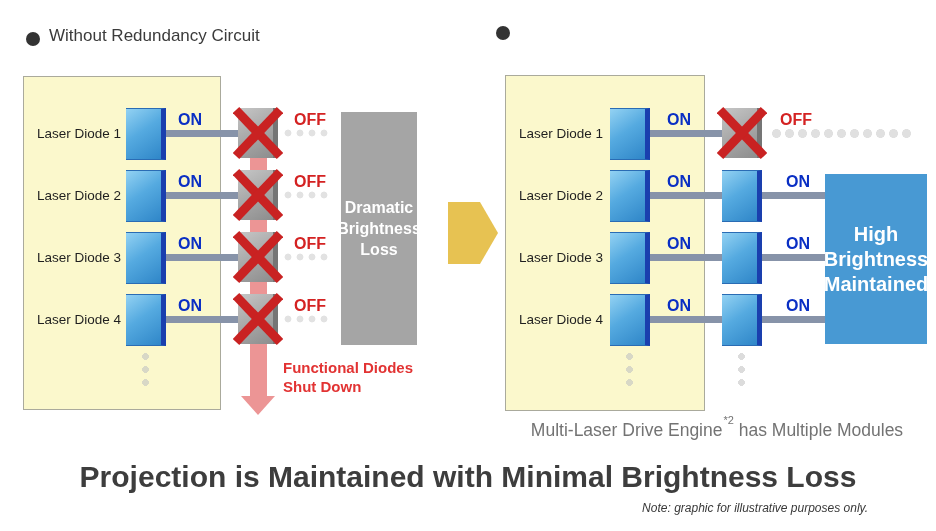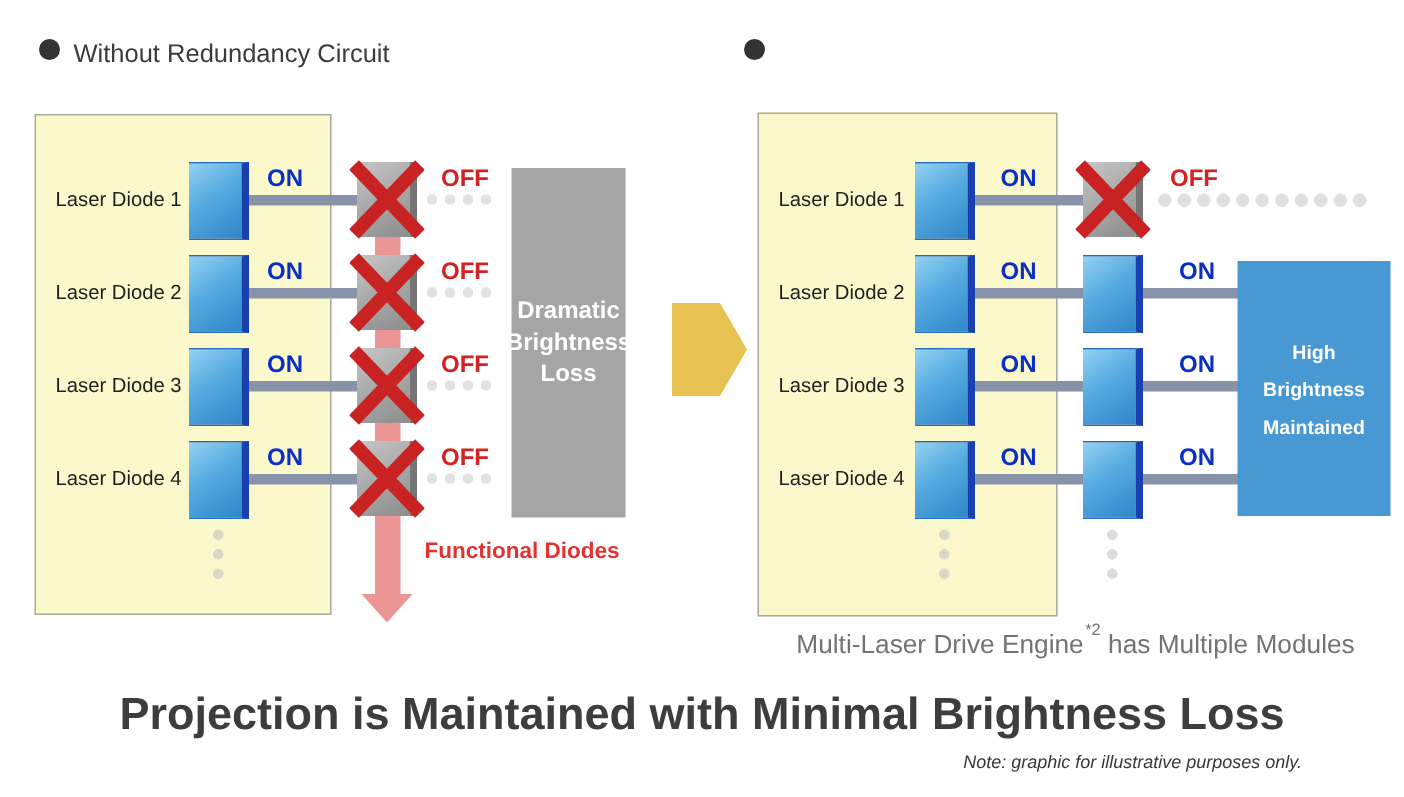--- a/index.html
+++ b/index.html
@@ -2,21 +2,21 @@
 <html><head>
 <meta charset="utf-8">
 <style>
   html,body{margin:0;padding:0;}
   body{
     width:936px;height:531px;position:relative;background:#ffffff;
     font-family:"Liberation Sans","DejaVu Sans",sans-serif;overflow:hidden;
   }
 
   
-  .sec-heading{position:absolute;top:26px;display:flex;align-items:flex-start;gap:9px;}
+  .sec-heading{position:absolute;top:26px;display:flex;align-items:flex-end;gap:9px;}
   .bullet{width:14px;height:14px;border-radius:50%;background:#333333;flex:0 0 auto;}
   .sec-heading .txt{font-size:17px;color:#3b3b3b;white-space:nowrap;}
   sup.fn{font-size:11px;position:relative;top:-2px;margin-left:1px;}
 
   
   .panel{position:absolute;background:#fbf8cc;border:1px solid #aaaa9c;box-sizing:border-box;}
   .panel-left{left:23px;top:76px;width:198px;height:334px;}
   .panel-right{left:505px;top:75px;width:200px;height:336px;}
 
   
@@ -52,21 +52,21 @@
   .shutdown-head{position:absolute;left:241px;top:396px;width:0;height:0;
     border-left:17px solid transparent;border-right:17px solid transparent;border-top:19px solid #ec9595;}
   .shutdown-label{position:absolute;left:283px;top:358px;font-size:15px;font-weight:bold;color:#e23333;line-height:19px;white-space:nowrap;}
 
   
   .loss-box{position:absolute;left:341px;top:112px;width:76px;height:233px;background:#a5a5a5;
     display:flex;flex-direction:column;justify-content:center;align-items:center;}
   .loss-box div,.gain-box div{color:#ffffff;font-weight:bold;font-size:16px;line-height:21px;text-align:center;}
   .gain-box{position:absolute;left:825px;top:174px;width:102px;height:170px;background:#4899d3;
     display:flex;flex-direction:column;justify-content:center;align-items:center;}
-  .gain-box div{font-size:13px;line-height:25px;}
+  .gain-box div{font-size:20px;line-height:25px;}
 
   
   .transition-arrow{position:absolute;left:448px;top:202px;width:50px;height:62px;background:#e7c252;
     -webkit-clip-path:polygon(0 0,64% 0,100% 50%,64% 100%,0 100%);
     clip-path:polygon(0 0,64% 0,100% 50%,64% 100%,0 100%);}
 
   
   .caption{position:absolute;left:498px;top:419px;width:438px;text-align:center;font-size:17.5px;font-weight:500;color:#737373;white-space:nowrap;}
   .caption sup.fn{top:-5px;}
   .headline{position:absolute;left:0;top:460px;width:936px;text-align:center;font-size:30px;font-weight:600;color:#3d3d3d;white-space:nowrap;}
@@ -168,20 +168,21 @@
     </svg>
   </div>
   <span class="state off off1">OFF</span>
   <div class="dots-4"></div>
 </div>
 
 <div class="vdots" style="left:142px;top:353px"></div>
 
 <div class="shutdown-label">
   <div>Functional Diodes</div>
+  <div>Shut Down</div>
 </div>
 
 <div class="loss-box">
   <div>Dramatic</div>
   <div>Brightness</div>
   <div>Loss</div>
 </div>
 
 <div class="transition-arrow"></div>
 

